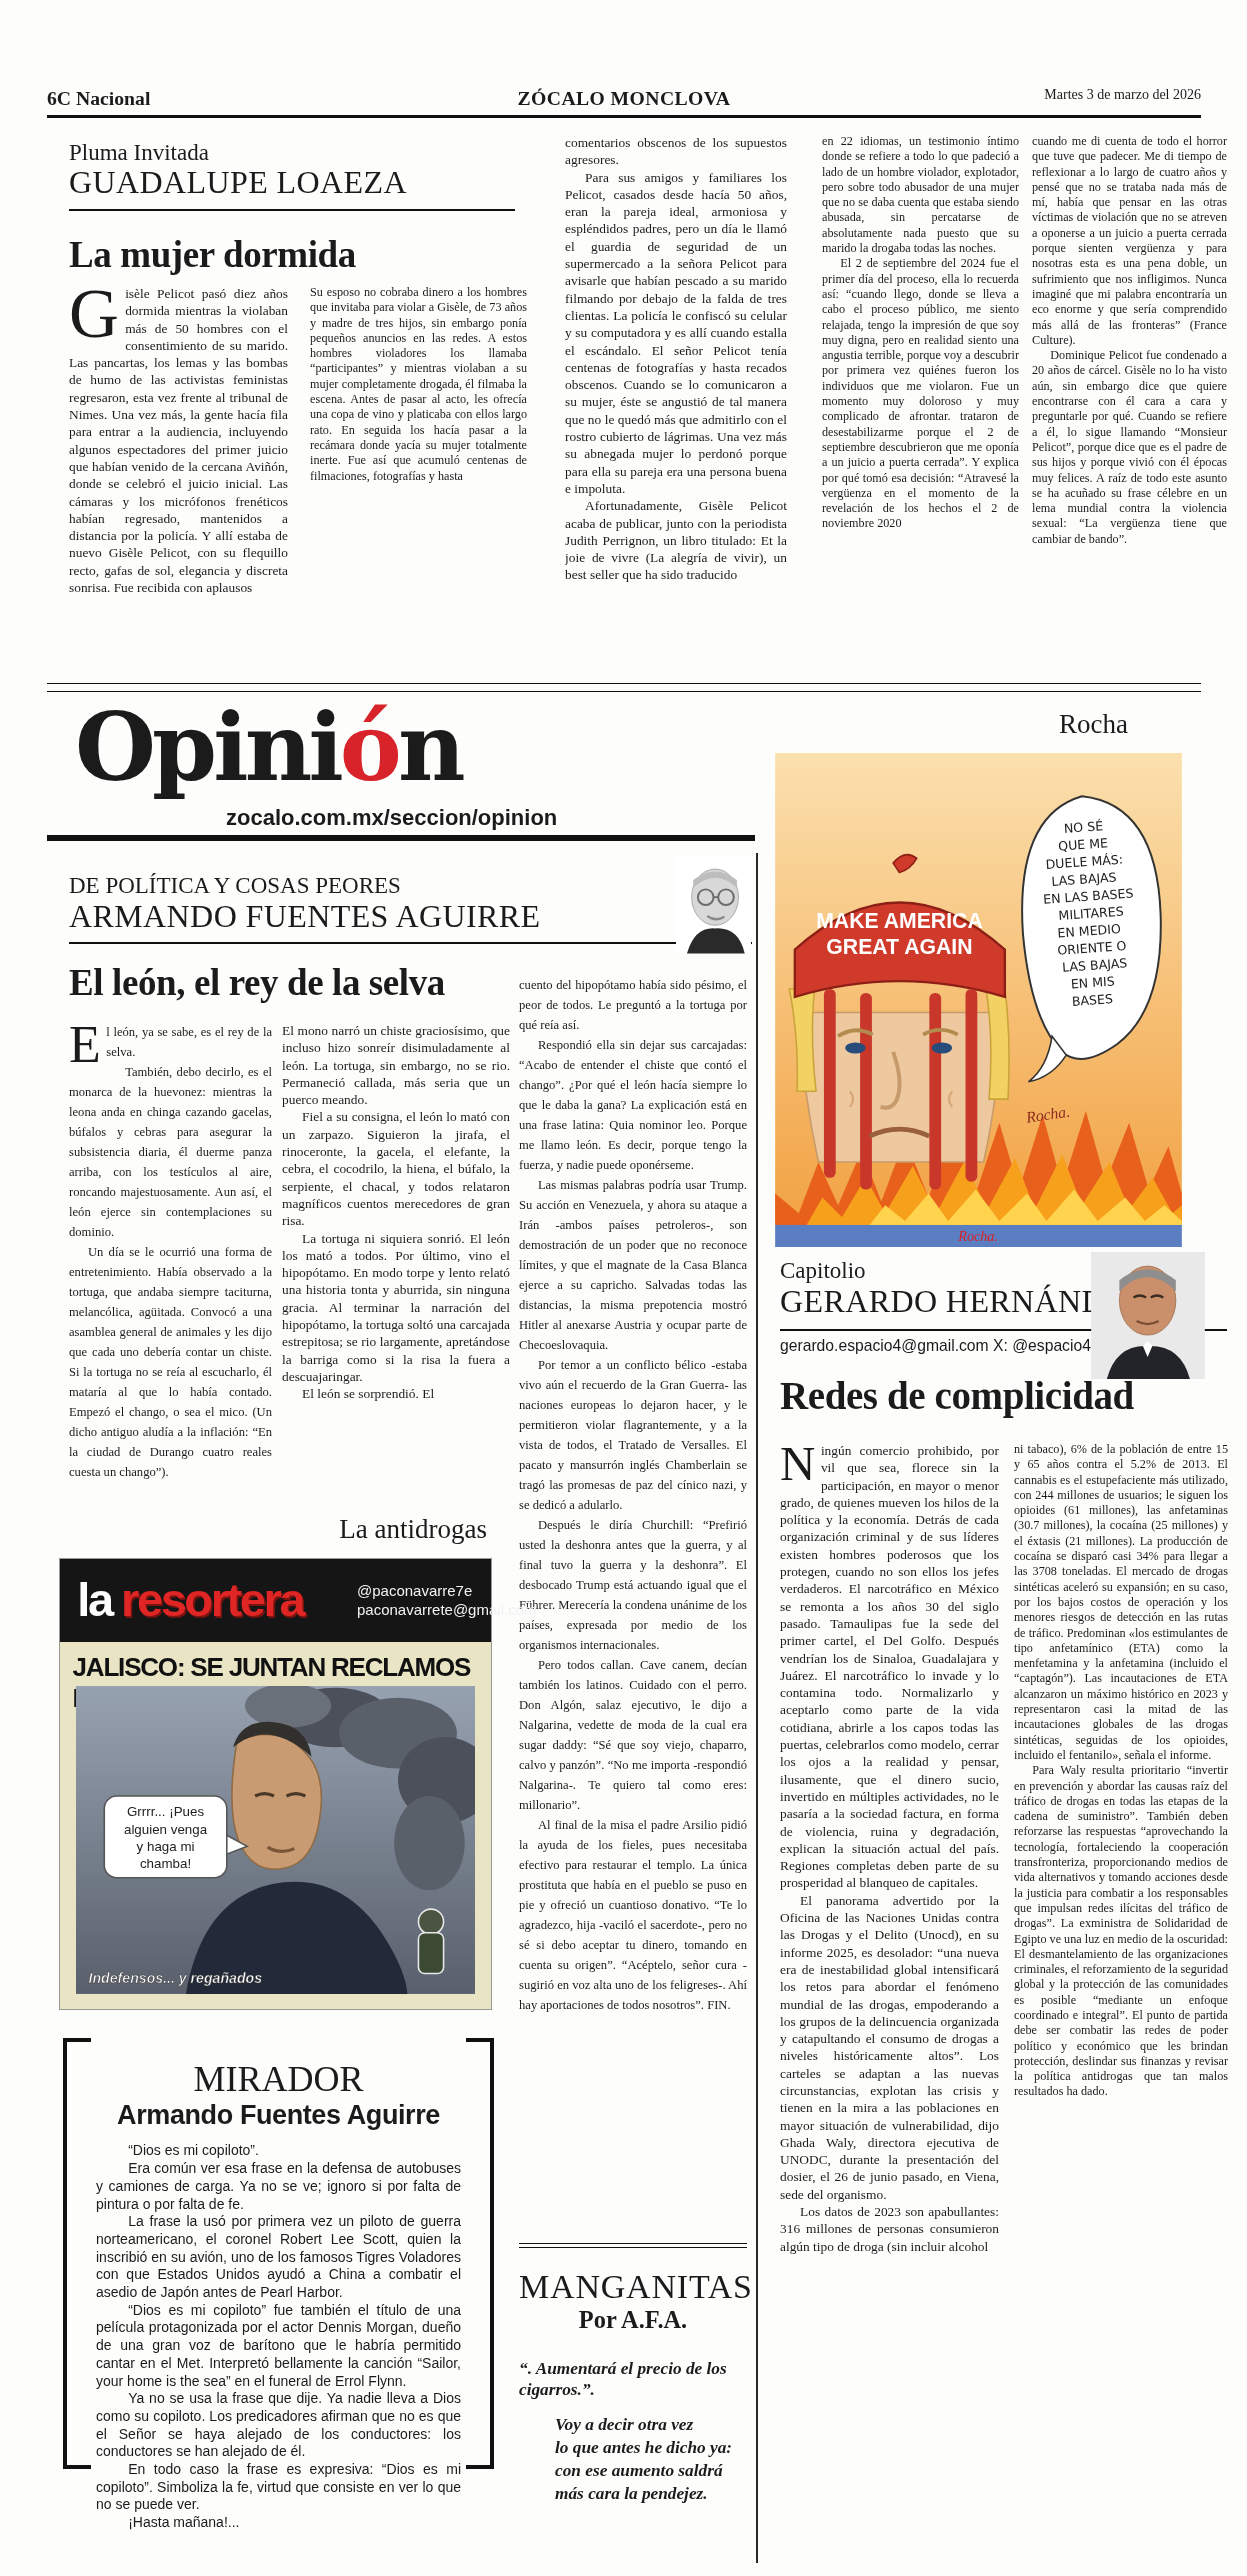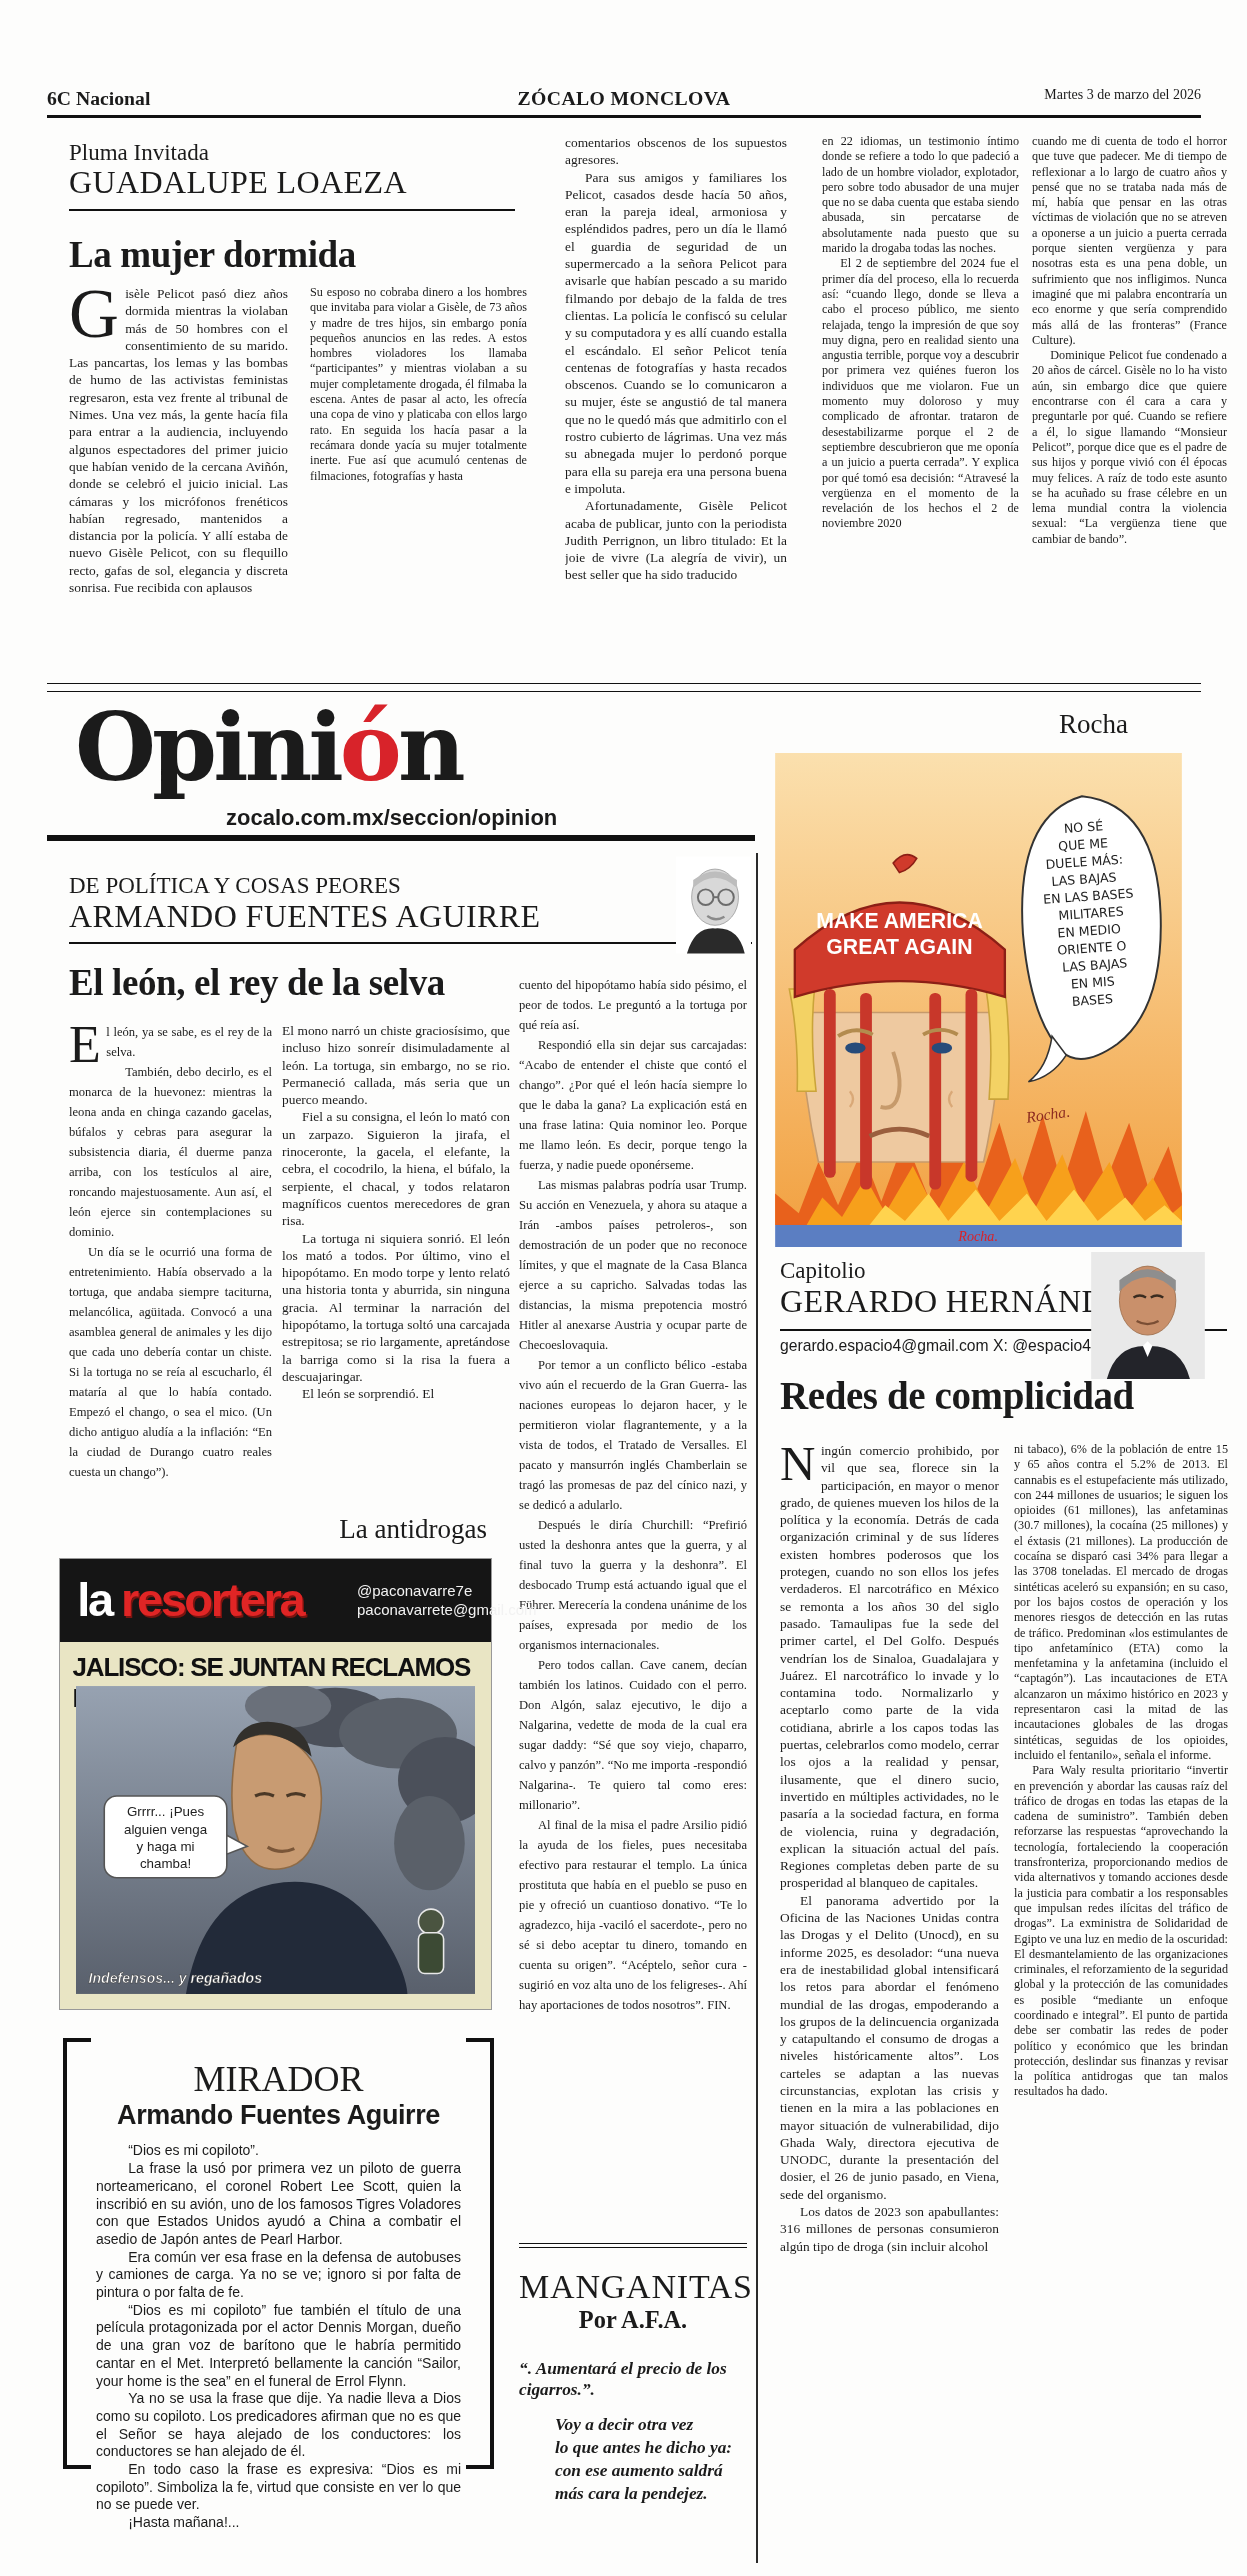--- a/index.html
+++ b/index.html
@@ -254,22 +254,22 @@
     </div>
   </div>
 
   <div class="abs mirador" style="left:63px;top:2038px;width:431px;height:431px;">
     <div class="bracket bl"></div>
     <div class="bracket br"></div>
     <div class="mirador-title" style="margin-top:20.4px;">MIRADOR</div>
     <div class="mirador-author">Armando Fuentes Aguirre</div>
     <div class="mirador-text" style="margin:11px 33px 0 33px;">
         <p>“Dios es mi copiloto”.</p>
+        <p>Era común ver esa frase en la defensa de autobuses y camiones de carga. Ya no se ve; ignoro si por falta de pintura o por falta de fe.</p>
         <p>La frase la usó por primera vez un piloto de guerra norteamericano, el coronel Robert Lee Scott, quien la inscribió en su avión, uno de los famosos Tigres Voladores con que Estados Unidos ayudó a China a combatir el asedio de Japón antes de Pearl Harbor.</p>
-        <p>Era común ver esa frase en la defensa de autobuses y camiones de carga. Ya no se ve; ignoro si por falta de pintura o por falta de fe.</p>
         <p>“Dios es mi copiloto” fue también el título de una película protagonizada por el actor Dennis Morgan, dueño de una gran voz de barítono que le habría permitido cantar en el Met. Interpretó bellamente la canción “Sailor, your home is the sea” en el funeral de Errol Flynn.</p>
         <p>Ya no se usa la frase que dije. Ya nadie lleva a Dios como su copiloto. Los predicadores afirman que no es que el Señor se haya alejado de los conductores: los conductores se han alejado de él.</p>
         <p>En todo caso la frase es expresiva: “Dios es mi copiloto”. Simboliza la fe, virtud que consiste en ver lo que no se puede ver.</p>
         <p>¡Hasta mañana!...</p>
       </div>
   </div>
 
   <div class="abs" style="left:519px;top:2243px;width:228px;">
     <div class="mang-rule"></div>
     <div class="mang-title" style="margin-top:20.4px;">MANGANITAS</div>

